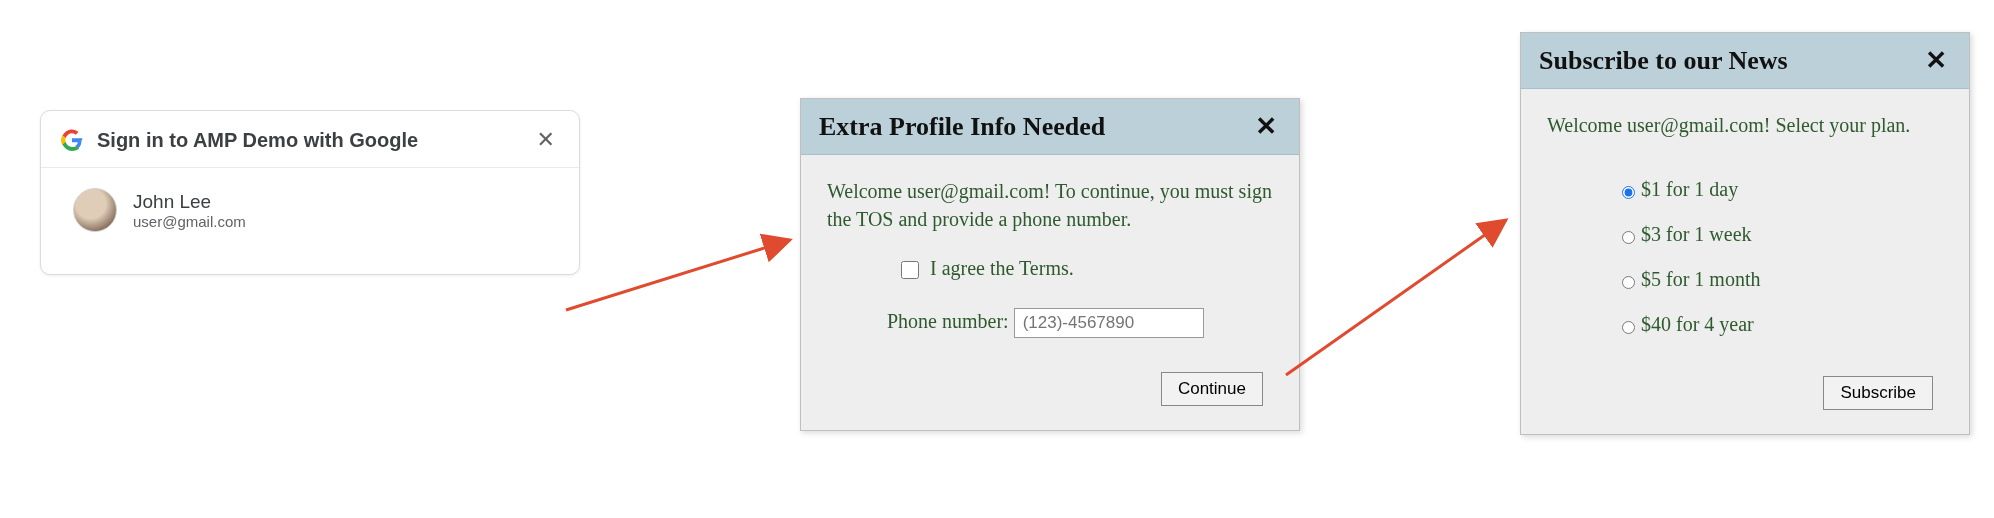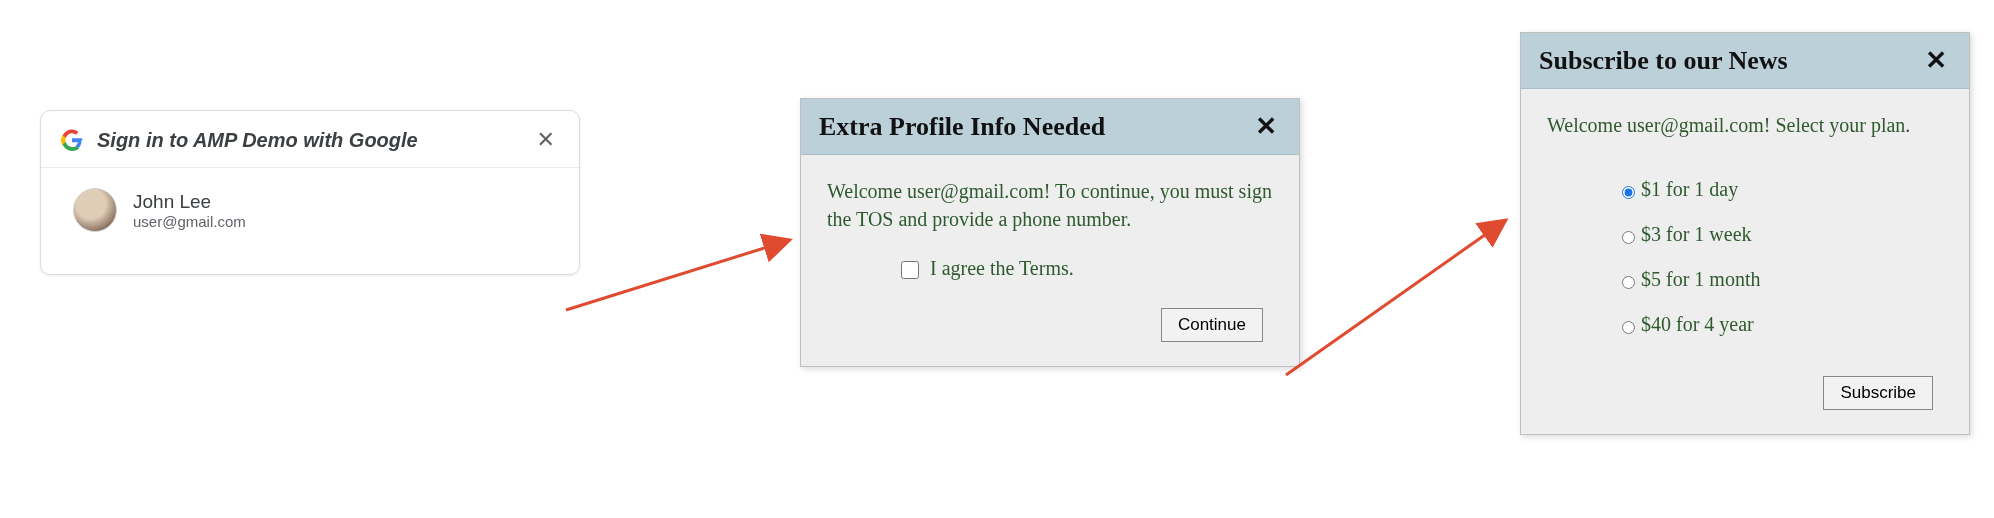--- a/index.html
+++ b/index.html
@@ -40,21 +40,20 @@
     width: 22px;
     height: 22px;
     margin-right: 14px;
     flex-shrink: 0;
   }
   .gcard-title {
     font-size: 20px;
     font-weight: 600;
     color: #3c4043;
     flex: 1;
-    font-style: italic;
   }
   .gcard-close {
     font-size: 22px;
     color: #5f6368;
     cursor: pointer;
     font-weight: 400;
     padding: 0 4px;
   }
   .gcard-body {
     padding: 20px 24px 24px 24px;
@@ -232,20 +231,24 @@
       <div class="dlg-close">✕</div>
     </div>
     <div class="dlg-body">
       <div class="welcome">Welcome user@gmail.com! To continue, you must sign the TOS and provide a phone number.</div>
       <div class="tos-row">
         <label>
           <input type="checkbox" style="">
           <span>I agree the Terms.</span>
         </label>
       </div>
+      <div class="phone-row">
+        <span>Phone number:</span>
+        <input type="text" placeholder="(123)-4567890" style="">
+      </div>
       <div class="btn-row">
         <button class="dlg-btn">Continue</button>
       </div>
     </div>
   </div>
 
   <div class="dlg" style="left:1500px; top:12px; width:450px;">
     <div class="dlg-header">
       <div class="dlg-title">Subscribe to our News</div>
       <div class="dlg-close">✕</div>

